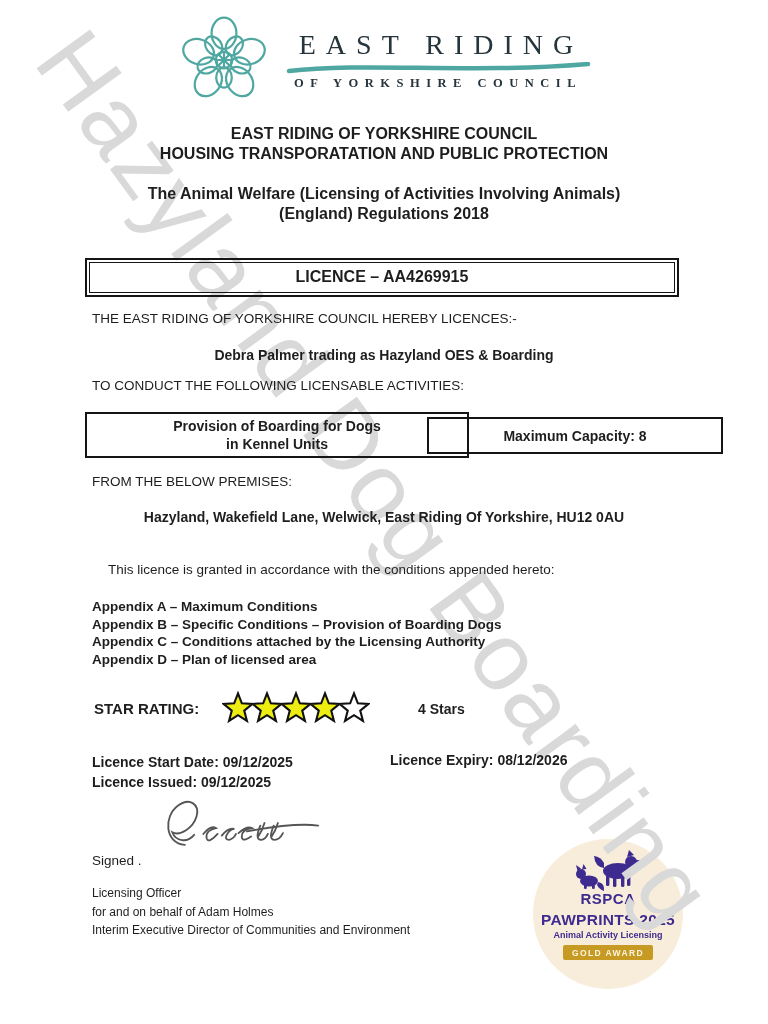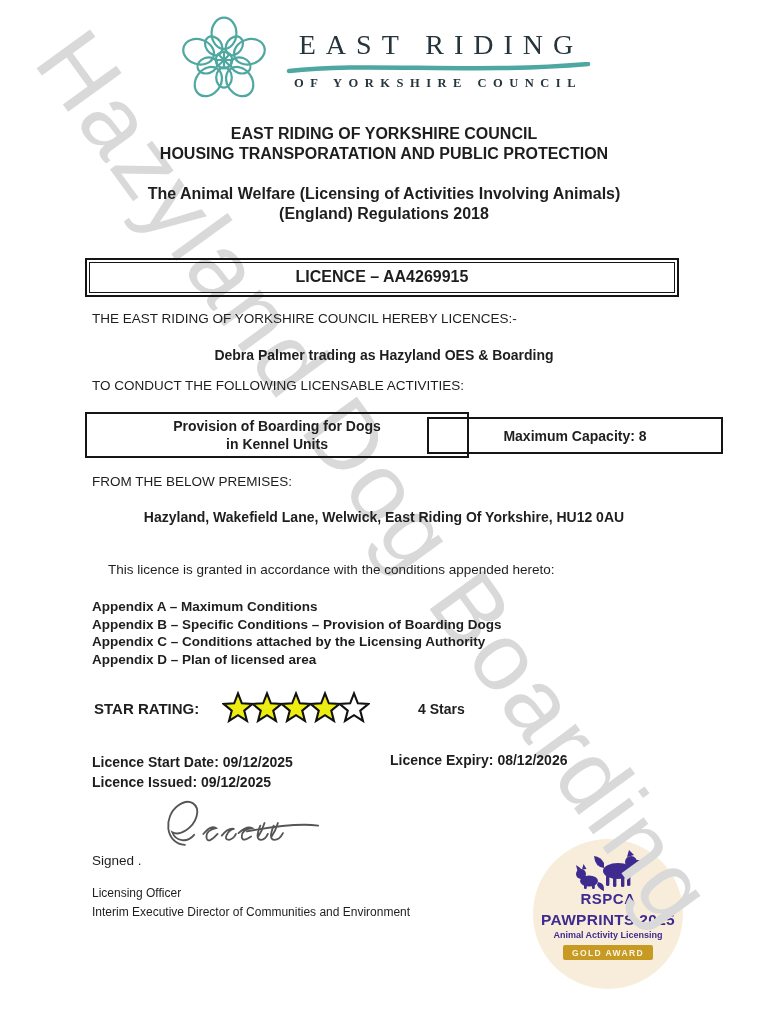--- a/index.html
+++ b/index.html
@@ -219,16 +219,17 @@
   <svg class="abs signature-svg" viewBox="0 0 210 75">
     <path d="M44,60 C20,58 18,26 36,13 C50,3 62,12 58,26 C54,40 38,50 29,45 C33,56 47,58 55,48"></path>
     <path d="M66,47 q9,-11 15,-7 q-13,3 -11,12 q2,7 13,-5 M88,49 q8,-10 15,-8 q-6,1 -9,7 q-3,6 3,6 q5,-1 8,-7 M108,46 q10,-9 16,-6 q-13,2 -12,11 q1,6 11,-1 M131,51 q5,-7 8,-17 M134,37 q-7,17 1,17 q5,0 8,-7 M147,51 q5,-7 8,-17 M150,37 q-7,17 1,17 q6,0 10,-8"></path>
     <path d="M118,44 C150,38 182,34 203,37"></path>
   </svg>
 
   <div class="abs body-line signed-label">Signed .</div>
 
   <div class="abs officer-block">
     <div>Licensing Officer</div>
+    <div>for and on behalf of Adam Holmes</div>
     <div>Interim Executive Director of Communities and Environment</div>
   </div>
 
 </div>
 
 </body></html>

